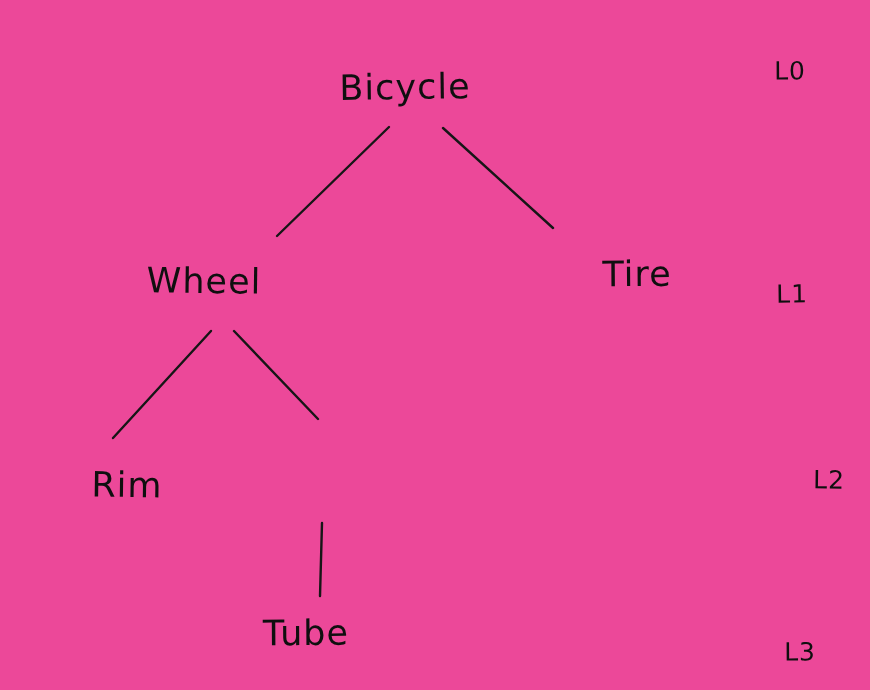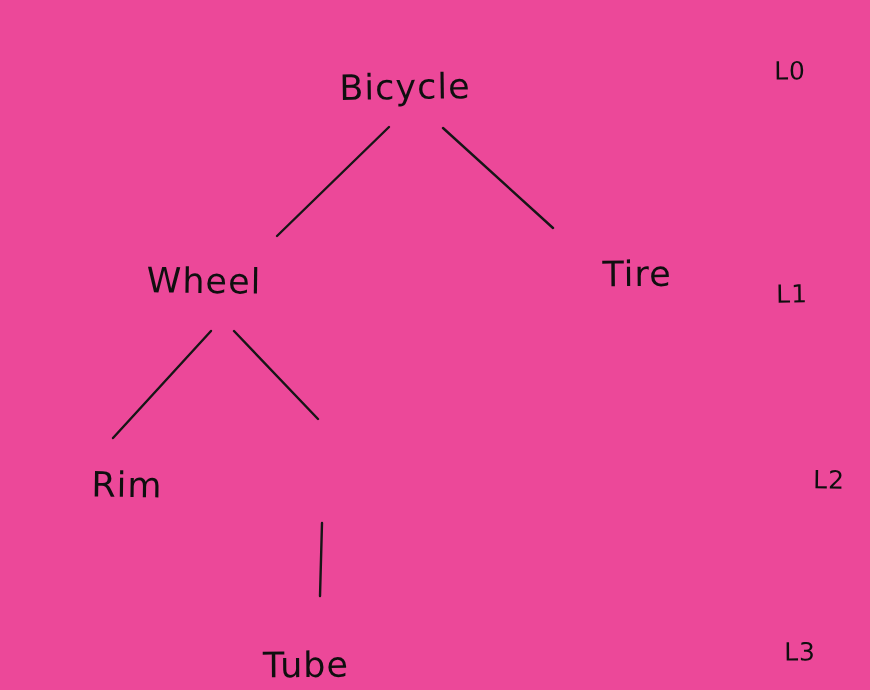--- a/index.html
+++ b/index.html
@@ -66,21 +66,21 @@
 
   <div class="node-label tilt-a" style="left:405px; top:87px;">Bicycle</div>
 
   <div class="node-label tilt-b" style="left:204px; top:281px;">Wheel</div>
 
   <div class="node-label tilt-c" style="left:637px; top:274px;">Tire</div>
 
   <div class="node-label tilt-b" style="left:127px; top:485px;">Rim</div>
 
 
-  <div class="node-label tilt-c" style="left:306px; top:633px;margin-top:32px;">Tube</div>
+  <div class="node-label tilt-c" style="left:306px; top:633px;">Tube</div>
 
   <div class="level-label tilt-c" style="left:790px; top:71px;">L0</div>
 
   <div class="level-label tilt-a" style="left:792px; top:294px;">L1</div>
 
   <div class="level-label tilt-b" style="left:801px; top:480px;margin-left:28px;">L2</div>
 
   <div class="level-label tilt-c" style="left:800px; top:652px;">L3</div>
 
 </div>

